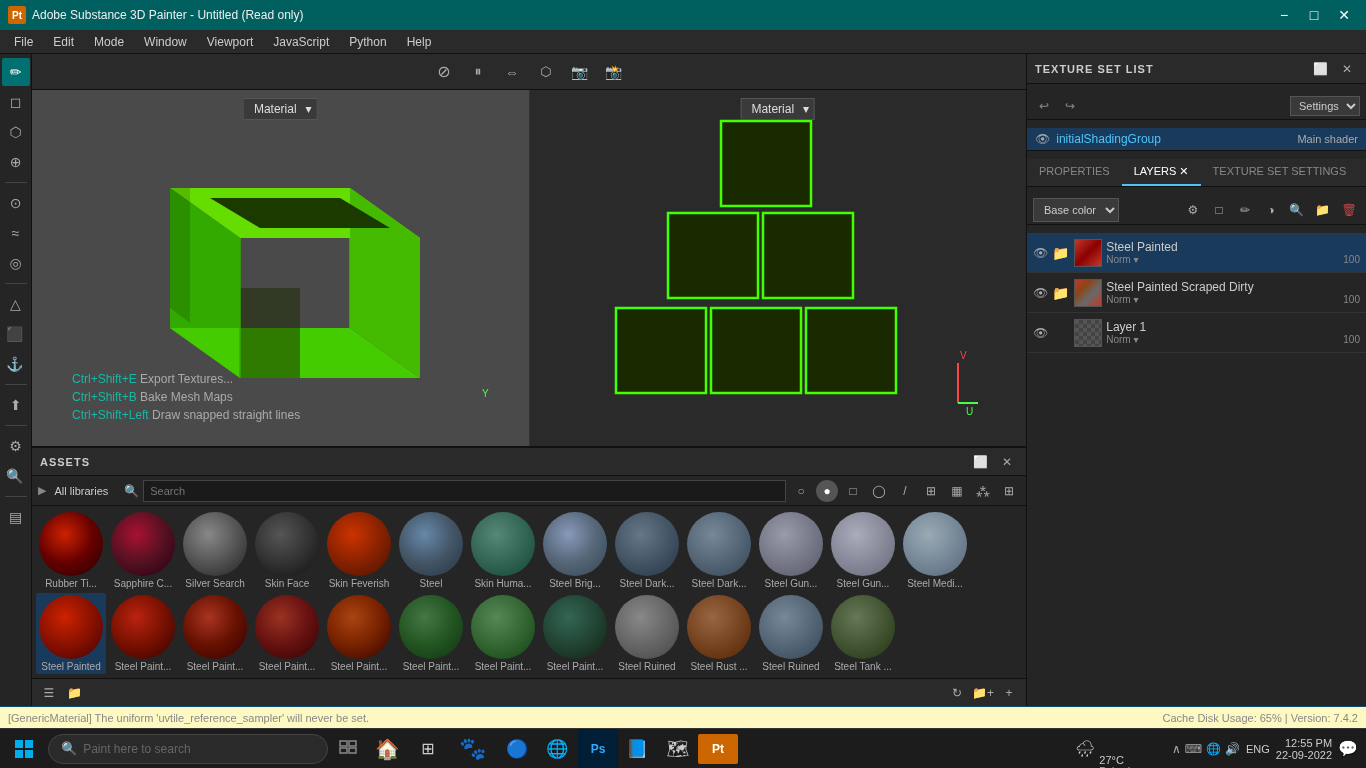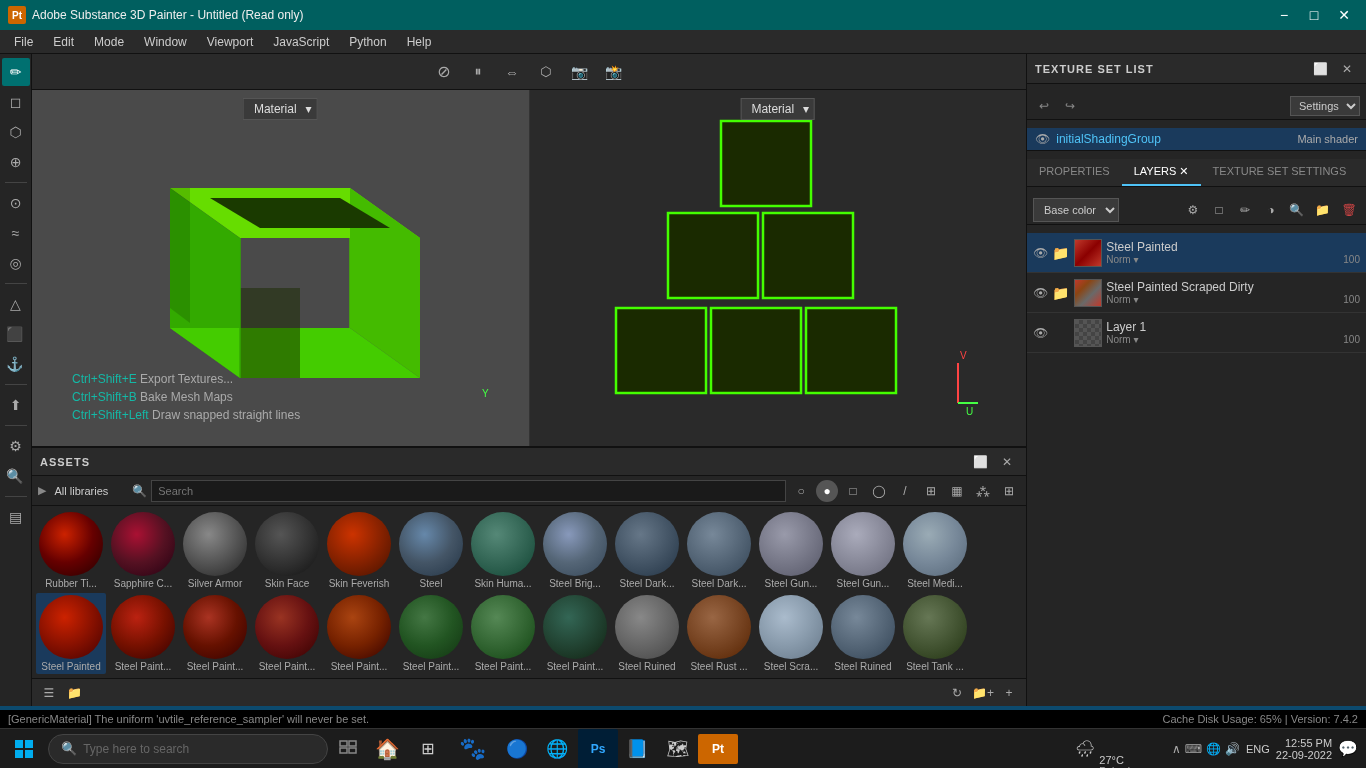--- a/index.html
+++ b/index.html
@@ -280,26 +280,26 @@
       display: flex;
       align-items: center;
       padding: 0 6px;
       gap: 4px;
       border-top: 1px solid #111;
     }
 
     
     #statusbar {
       height: 22px;
-      background: #000000;
+      background: #fef9c3;
       display: flex;
       align-items: center;
       justify-content: space-between;
       padding: 0 8px;
-      border-top: 4px solid #0c4a6e;
+      border-top: 1px solid #0c4a6e;
       font-size: 11px;
       color: #888;
     }
 
     
     #taskbar {
       height: 40px;
       background: #1c1c1c;
       display: flex;
       align-items: center;
@@ -510,21 +510,21 @@
         <div style="display:flex;align-items:center;gap:8px;">
           <span style="font-size:11px;font-weight:bold;color:#ccc;letter-spacing:1px;">ASSETS</span>
         </div>
         <div style="display:flex;gap:4px;">
           <div class="asset-filter-btn">⬜</div>
           <div class="asset-filter-btn">✕</div>
         </div>
       </div>
       <div id="assets-toolbar">
         <span style="color:#888;font-size:11px;margin-right:4px;">▶</span>
-        <span style="color:#ccc;font-size:11px;cursor:pointer;margin-right:20px;">All libraries</span>
+        <span style="color:#ccc;font-size:11px;cursor:pointer;margin-right:12px;">All libraries</span>
         <span style="color:#888;font-size:12px;">🔍</span>
         <input class="assets-search" placeholder="Search" style="">
 
         <div class="asset-filter-btn">○</div>
         <div class="asset-filter-btn active" style="background:#555;border-radius:50%;">●</div>
         <div class="asset-filter-btn">□</div>
         <div class="asset-filter-btn">◯</div>
         <div class="asset-filter-btn">/</div>
         <div class="asset-filter-btn">⊞</div>
         <div class="asset-filter-btn">▦</div>
@@ -537,21 +537,21 @@
       <div class="asset-item">
       <div class="asset-thumb asset-rubber"></div>
       <div class="asset-label">Rubber Ti...</div>
     </div>
           <div class="asset-item">
       <div class="asset-thumb asset-sapphire"></div>
       <div class="asset-label">Sapphire C...</div>
     </div>
           <div class="asset-item">
       <div class="asset-thumb asset-silver"></div>
-      <div class="asset-label">Silver Armor</div>
+      <div class="asset-label">Silver Search</div>
     </div>
           <div class="asset-item">
       <div class="asset-thumb asset-skin-face"></div>
       <div class="asset-label">Skin Face</div>
     </div>
           <div class="asset-item">
       <div class="asset-thumb asset-skin-feverish"></div>
       <div class="asset-label">Skin Feverish</div>
     </div>
           <div class="asset-item">
@@ -618,24 +618,20 @@
       <div class="asset-thumb asset-steel-paint8"></div>
       <div class="asset-label">Steel Paint...</div>
     </div>
           <div class="asset-item">
       <div class="asset-thumb asset-steel-ruined"></div>
       <div class="asset-label">Steel Ruined</div>
     </div>
           <div class="asset-item">
       <div class="asset-thumb asset-steel-rust"></div>
       <div class="asset-label">Steel Rust ...</div>
-    </div>
-          <div class="asset-item">
-      <div class="asset-thumb asset-steel-scrat"></div>
-      <div class="asset-label">Steel Scra...</div>
     </div>
           <div class="asset-item">
       <div class="asset-thumb asset-steel-stained"></div>
       <div class="asset-label">Steel Ruined</div>
     </div>
           <div class="asset-item">
       <div class="asset-thumb asset-steel-tank"></div>
       <div class="asset-label">Steel Tank ...</div>
     </div>
           <div class="asset-item">
@@ -786,21 +782,21 @@
       <svg width="20" height="20" viewBox="0 0 20 20">
         <rect x="1" y="1" width="8" height="8" fill="#00adef"></rect>
         <rect x="11" y="1" width="8" height="8" fill="#00adef"></rect>
         <rect x="1" y="11" width="8" height="8" fill="#00adef"></rect>
         <rect x="11" y="11" width="8" height="8" fill="#00adef"></rect>
       </svg>
     </div>
 
     <div style="display:flex;align-items:center;background:#2a2a2a;border:1px solid #444;height:30px;width:280px;border-radius:15px;padding:0 12px;gap:6px;">
       <span style="color:#888;font-size:13px;">🔍</span>
-      <span style="color:#666;font-size:12px;">Type here to search</span>
+      <span style="color:#666;font-size:12px;">Paint here to search</span>
     </div>
 
     <div class="taskbar-btn">
       <svg width="18" height="18" viewBox="0 0 18 18">
         <rect x="1" y="1" width="7" height="5" fill="none" stroke="#888" stroke-width="1.5"></rect>
         <rect x="10" y="1" width="7" height="5" fill="none" stroke="#888" stroke-width="1.5"></rect>
         <rect x="1" y="8" width="7" height="5" fill="none" stroke="#888" stroke-width="1.5"></rect>
         <rect x="10" y="8" width="7" height="5" fill="none" stroke="#888" stroke-width="1.5"></rect>
       </svg>
     </div>

